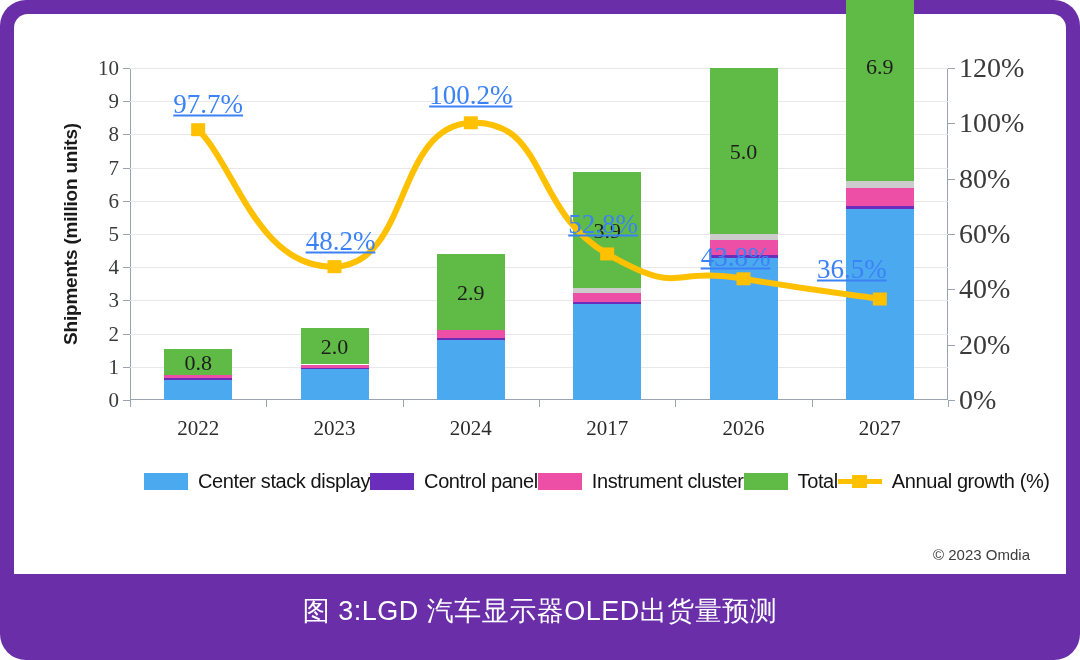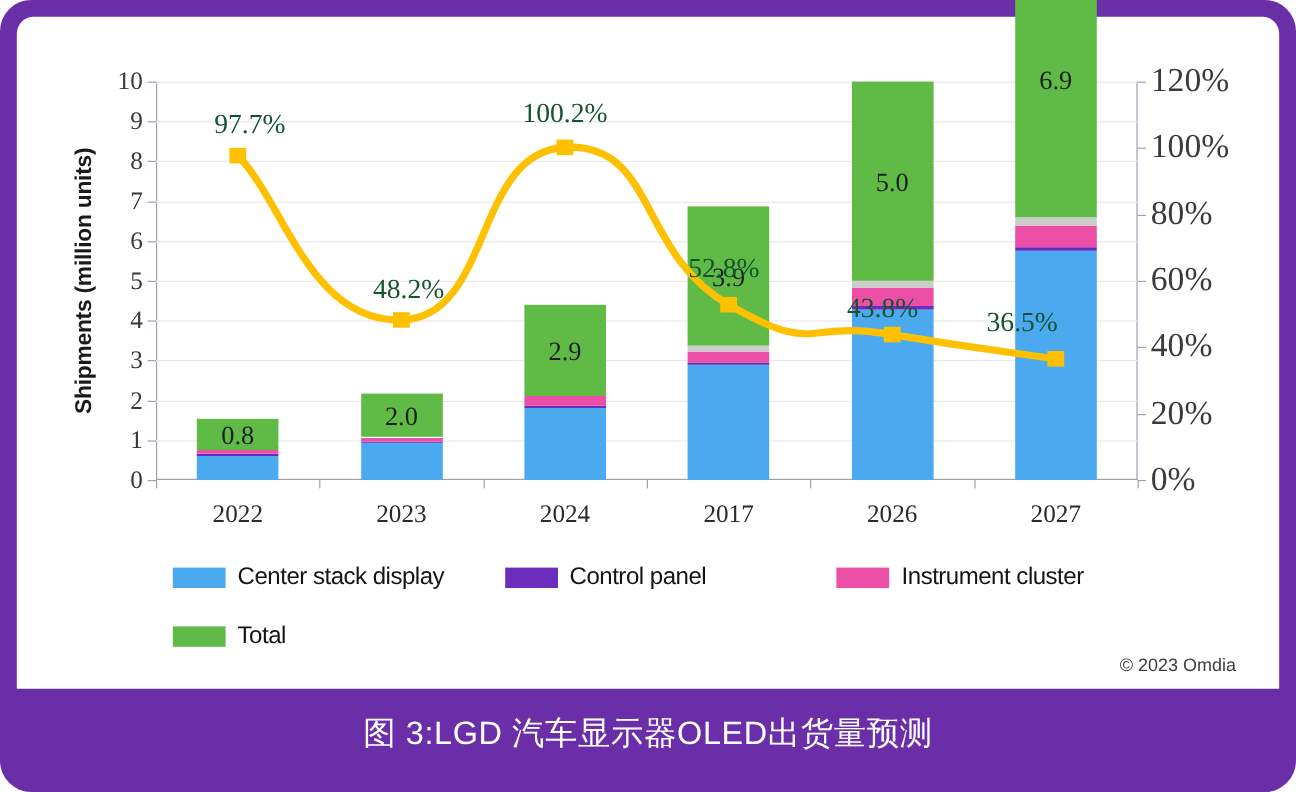--- a/index.html
+++ b/index.html
@@ -115,32 +115,33 @@
     font-size: 19px; font-weight: bold;
     color: #1a1a1a;
     letter-spacing: -0.2px;
   }
 
   
   #lineLayer { position: absolute; inset: 0; overflow: visible; }
   .growth-label {
     position: absolute;
     transform: translate(-50%, -50%);
-    font-size: 23px; color: #14532d;
-    white-space: nowrap;
-    font-family: "Liberation Serif", serif;
+    font-size: 27px; color: #3b82f6;
+    white-space: nowrap;
+    font-family: "Liberation Serif", serif;
+    text-decoration: underline;
   }
 
   
   #legend {
     position: absolute;
     left: 130px; top: 456px;
     width: 830px;
     display: grid;
-    grid-template-columns: repeat(3, 1fr);
+    grid-template-columns: repeat(5, 1fr);
     row-gap: 26px;
   }
   .legend-item { display: flex; align-items: center; gap: 10px; }
   .swatch { width: 44px; height: 17px; flex: none; }
   .legend-text {
     font-size: 20px; color: #141414;
     white-space: nowrap;
     letter-spacing: -0.4px;
   }
   .line-swatch {
@@ -333,19 +334,26 @@
           <div class="legend-text">Control panel</div>
         </div>
         <div class="legend-item">
           <div class="swatch" style="background: rgb(236, 79, 165);"></div>
           <div class="legend-text">Instrument cluster</div>
         </div>
         <div class="legend-item">
           <div class="swatch" style="background: rgb(95, 187, 70);"></div>
           <div class="legend-text">Total</div>
         </div>
+        <div class="legend-item">
+          <div class="line-swatch">
+            <div class="ln" style="background: rgb(255, 192, 0);"></div>
+            <div class="mk" style="background: rgb(255, 192, 0);"></div>
+          </div>
+          <div class="legend-text">Annual growth (%)</div>
+        </div>
       </div>
 
     <div id="copyright">© 2023 Omdia</div>
   </div>
 
   <div id="caption">图 3:LGD 汽车显示器OLED出货量预测</div>
 </div>
 
 </body></html>

